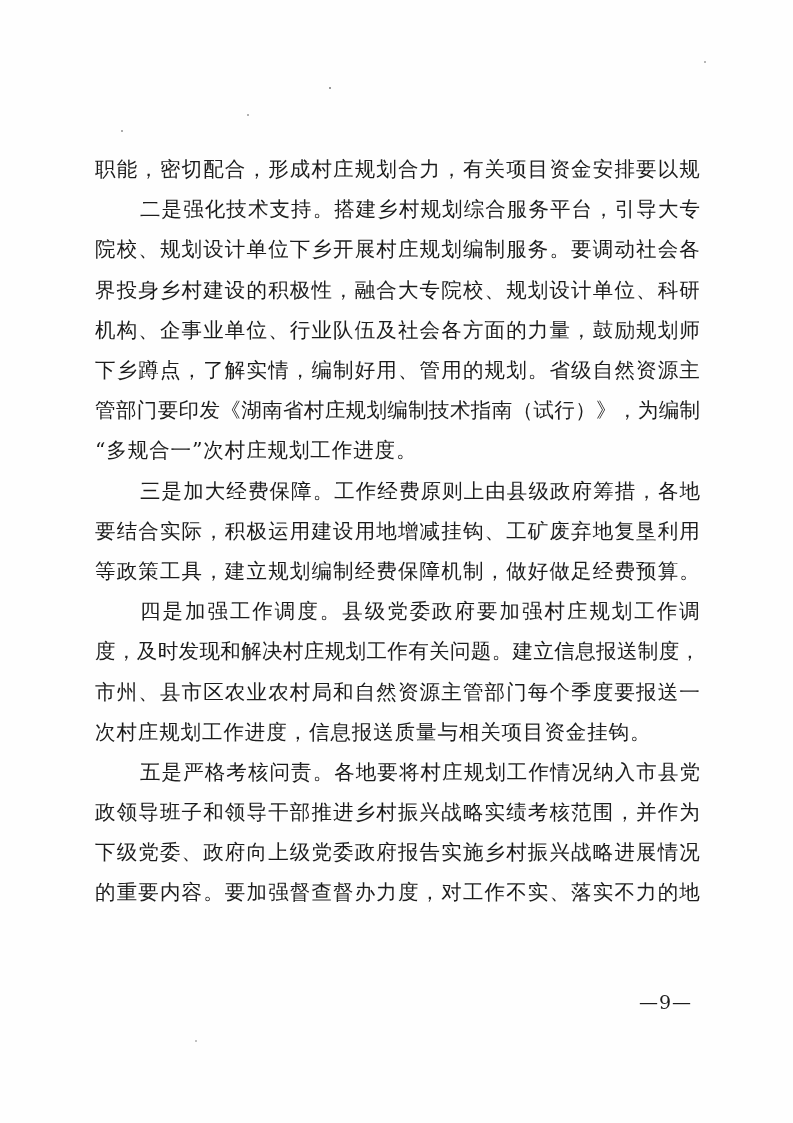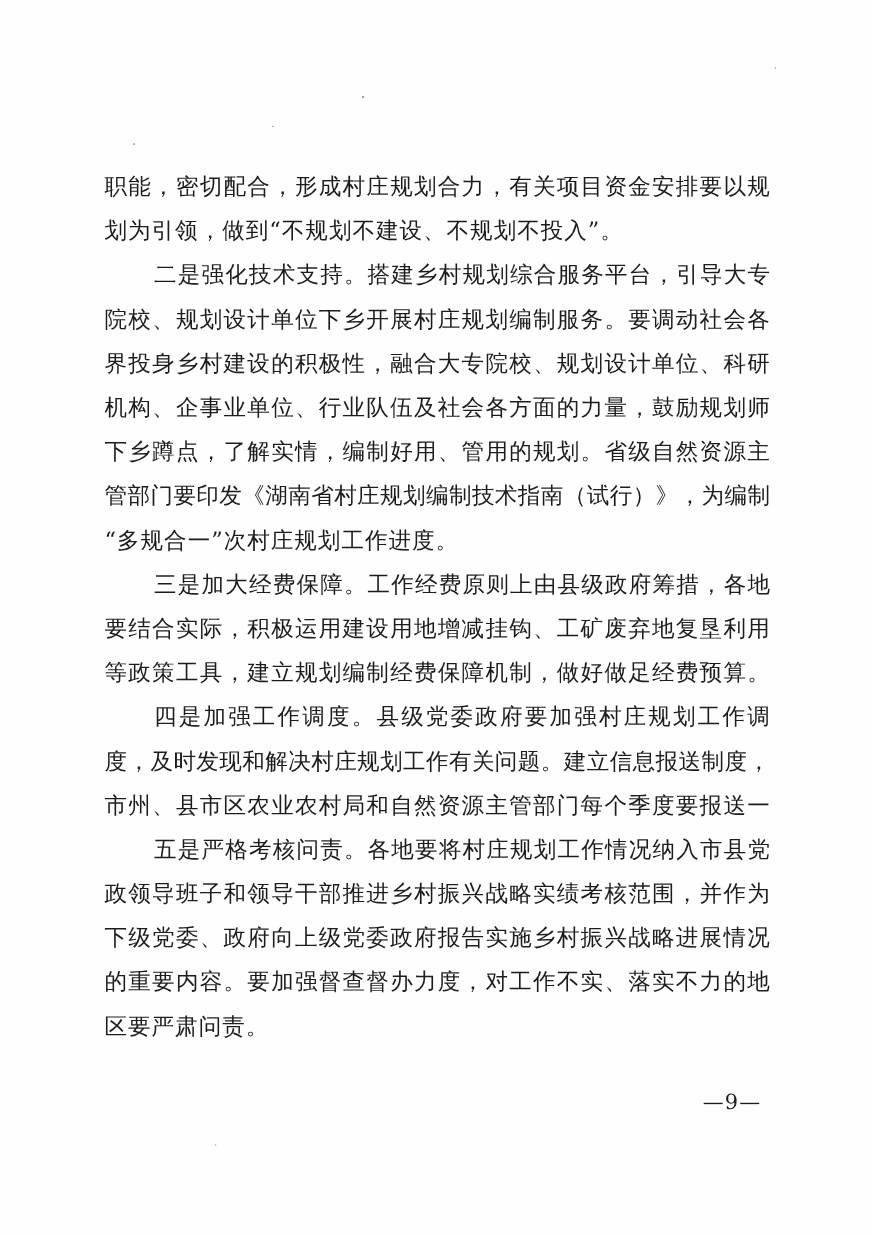--- a/index.html
+++ b/index.html
@@ -89,21 +89,20 @@
         <span>项</span>
         <span>目</span>
         <span>资</span>
         <span>金</span>
         <span>安</span>
         <span>排</span>
         <span>要</span>
         <span>以</span>
         <span>规</span>
       </div>
-      <div class="line plain">划为引领，做到“不规划不建设、不规划不投入”。</div>
       <div class="line just indent">
         <span>二</span>
         <span>是</span>
         <span>强</span>
         <span>化</span>
         <span>技</span>
         <span>术</span>
         <span>支</span>
         <span>持</span>
         <span>。</span>
@@ -446,20 +445,21 @@
         <span>门</span>
         <span>每</span>
         <span>个</span>
         <span>季</span>
         <span>度</span>
         <span>要</span>
         <span>报</span>
         <span>送</span>
         <span>一</span>
       </div>
+      <div class="line plain">次村庄规划工作进度，信息报送质量与相关项目资金挂钩。</div>
       <div class="line just indent">
         <span>五</span>
         <span>是</span>
         <span>严</span>
         <span>格</span>
         <span>考</span>
         <span>核</span>
         <span>问</span>
         <span>责</span>
         <span>。</span>
@@ -564,16 +564,15 @@
         <span>不</span>
         <span>实</span>
         <span>、</span>
         <span>落</span>
         <span>实</span>
         <span>不</span>
         <span>力</span>
         <span>的</span>
         <span>地</span>
       </div>
-      <div class="line plain">区要严肃问责。</div>
     </main>
   <div class="page-number">—9—</div>
 </div>
 
 </body></html>

